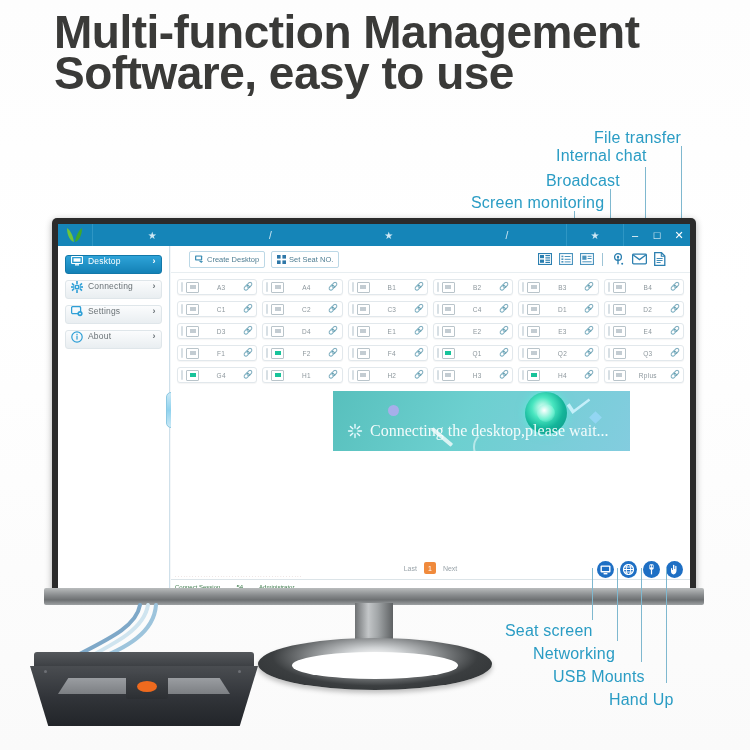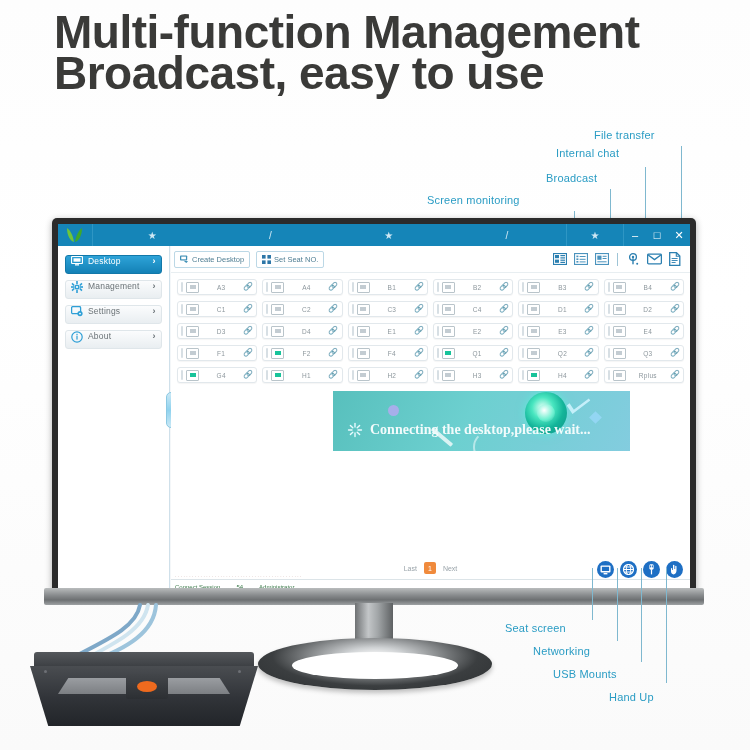--- a/index.html
+++ b/index.html
@@ -14,21 +14,21 @@
   
   .headline{
     position:absolute;left:54px;top:12px;width:560px;
     font-size:46px;line-height:41px;font-weight:bold;color:#3a3a38;
     letter-spacing:-0.5px;
   }
   .headline div{white-space:nowrap;}
 
   
   .callout{
-    position:absolute;color:#2a9cc4;font-size:11px;white-space:nowrap;
+    position:absolute;color:#2a9cc4;font-size:16px;white-space:nowrap;
     letter-spacing:0.2px;
   }
   .lead{position:absolute;background:#7fb8cf;width:1px;}
 
   
   .monitor{
     position:absolute;left:52px;top:218px;width:644px;height:375px;
     background:#2b2b2b;border-radius:5px 5px 3px 3px;
     box-shadow:0 2px 7px rgba(0,0,0,.32);
     padding:6px 6px 0 6px;box-sizing:border-box;
@@ -100,21 +100,21 @@
   .scroll-handle{
     position:absolute;left:108px;top:168px;width:9px;height:34px;border-radius:5px;
     background:linear-gradient(180deg,#cbe9f6 0%,#8fd2ee 50%,#cbe9f6 100%);
     border:1px solid #8cc9e3;
   }
 
   
   .content{position:absolute;left:113px;top:22px;right:0;bottom:0;background:#ffffff;}
   .toolbar{
     position:relative;height:26px;display:flex;align-items:center;
-    padding:0 3px;border-bottom:1px solid #e8eef1;
+    padding:0 18px;border-bottom:1px solid #e8eef1;
   }
   .tb-button{
     display:flex;align-items:center;gap:3px;height:15px;padding:0 5px;
     border:1px solid #bcd8e6;border-radius:2px;background:#ffffff;
     color:#4f7e93;font-size:7.5px;margin-right:6px;white-space:nowrap;
   }
   .tb-button svg{display:block;}
   .tb-right{margin-left:auto;display:flex;align-items:center;gap:5px;padding-right:4px;}
   .tb-ico{width:16px;height:14px;display:flex;align-items:center;justify-content:center;}
   .tb-sep{width:1px;height:13px;background:#9ec4d6;margin:0 2px;}
@@ -142,21 +142,21 @@
     letter-spacing:.5px;font-weight:bold;pointer-events:none;
   }
 
   
   .connecting{
     position:absolute;left:162px;top:145px;width:297px;height:60px;
     background:linear-gradient(115deg,rgba(46,176,172,.80) 0%,rgba(72,196,196,.80) 45%,rgba(96,190,214,.78) 100%);
     overflow:hidden;
   }
   .conn-row{position:absolute;left:14px;top:31px;display:flex;align-items:center;gap:7px;}
-  .conn-txt{color:#f2fbfb;font-size:14px;font-family:"Liberation Serif",serif;white-space:nowrap;font-weight:bold;}
+  .conn-txt{color:#f2fbfb;font-size:16px;font-family:"Liberation Serif",serif;white-space:nowrap;}
   .orb{
     position:absolute;left:192px;top:1px;width:42px;height:42px;border-radius:50%;
     background:radial-gradient(circle at 42% 38%,#eafff8 0%,#49e6c0 30%,#14b59a 58%,#0e8f85 100%);
     box-shadow:0 0 10px rgba(80,255,220,.55);
   }
   .orb:after{content:"";position:absolute;left:12px;top:12px;width:18px;height:18px;
     border-radius:50%;background:radial-gradient(circle at 40% 35%,#ffffff 0%,#6af0cf 60%,#1fae9a 100%);}
   .arc{position:absolute;left:140px;top:40px;width:28px;height:28px;border-radius:50%;
     border:2px solid rgba(255,255,255,.5);border-right-color:transparent;border-top-color:transparent;}
   .dot-p{position:absolute;left:55px;top:14px;width:11px;height:11px;border-radius:50%;
@@ -207,27 +207,27 @@
   .dev-led{width:20px;height:11px;border-radius:50%;background:#ee6a1e;}
   .screw{position:absolute;width:3px;height:3px;border-radius:50%;background:#6d7075;}
 </style>
 </head>
 <body>
 
 <div class="stage">
 
   <div class="headline">
     <div>Multi-function Management</div>
-    <div>Broadcast, easy to use</div>
+    <div>Software, easy to use</div>
   </div>
 
   <div class="callout" style="left:594px;top:129px;">File transfer</div>
   <div class="callout" style="left:556px;top:147px;">Internal chat</div>
   <div class="callout" style="left:534px;top:172px;margin-left:12px;">Broadcast</div>
-  <div class="callout" style="left:427px;top:194px;">Screen monitoring</div>
+  <div class="callout" style="left:471px;top:194px;">Screen monitoring</div>
 
   <div class="lead" style="left:681px;top:146px;height:118px;"></div>
   <div class="lead" style="left:645px;top:167px;height:97px;"></div>
   <div class="lead" style="left:610px;top:189px;height:75px;"></div>
   <div class="lead" style="left:574px;top:211px;height:53px;"></div>
 
   <div class="monitor">
     <div class="screen">
 
       <div class="titlebar">
@@ -274,21 +274,21 @@
                   <rect x="0" y="5.2" width="3" height="1.6"></rect>
                   <rect x="9" y="5.2" width="3" height="1.6"></rect>
                   <rect x="1.3" y="1.9" width="1.6" height="3" transform="rotate(-45 2.1 3.4)"></rect>
                   <rect x="9.1" y="7.1" width="1.6" height="3" transform="rotate(-45 9.9 8.6)"></rect>
                   <rect x="9.1" y="1.9" width="1.6" height="3" transform="rotate(45 9.9 3.4)"></rect>
                   <rect x="1.3" y="7.1" width="1.6" height="3" transform="rotate(45 2.1 8.6)"></rect>
                 </g>
                 <circle cx="6" cy="6" r="1.1" fill="#ffffff"></circle>
               </svg>
           </span>
-          <span class="si-label">Management</span>
+          <span class="si-label">Connecting</span>
           <span class="si-chev">›</span>
         </div>
         <div class="side-item">
           <span class="si-ico">
             <svg width="12" height="11" viewBox="0 0 12 11">
                 <rect x="0.6" y="0.6" width="9" height="7" rx="1.2" fill="none" stroke="#2e9fd6" stroke-width="1.3"></rect>
                 <circle cx="9" cy="7.6" r="2.6" fill="#2e9fd6"></circle>
                 <circle cx="9" cy="7.6" r="0.9" fill="#ffffff"></circle>
               </svg>
           </span>

